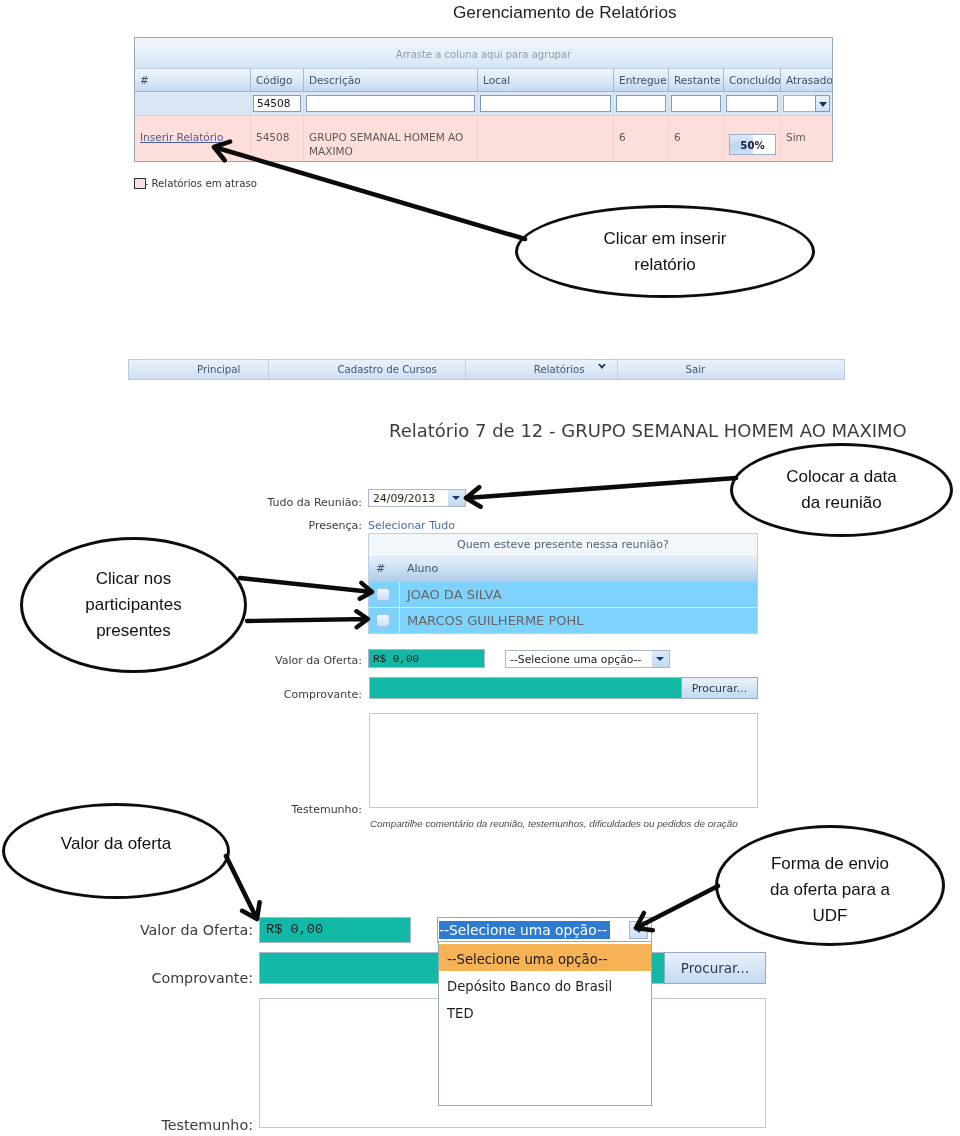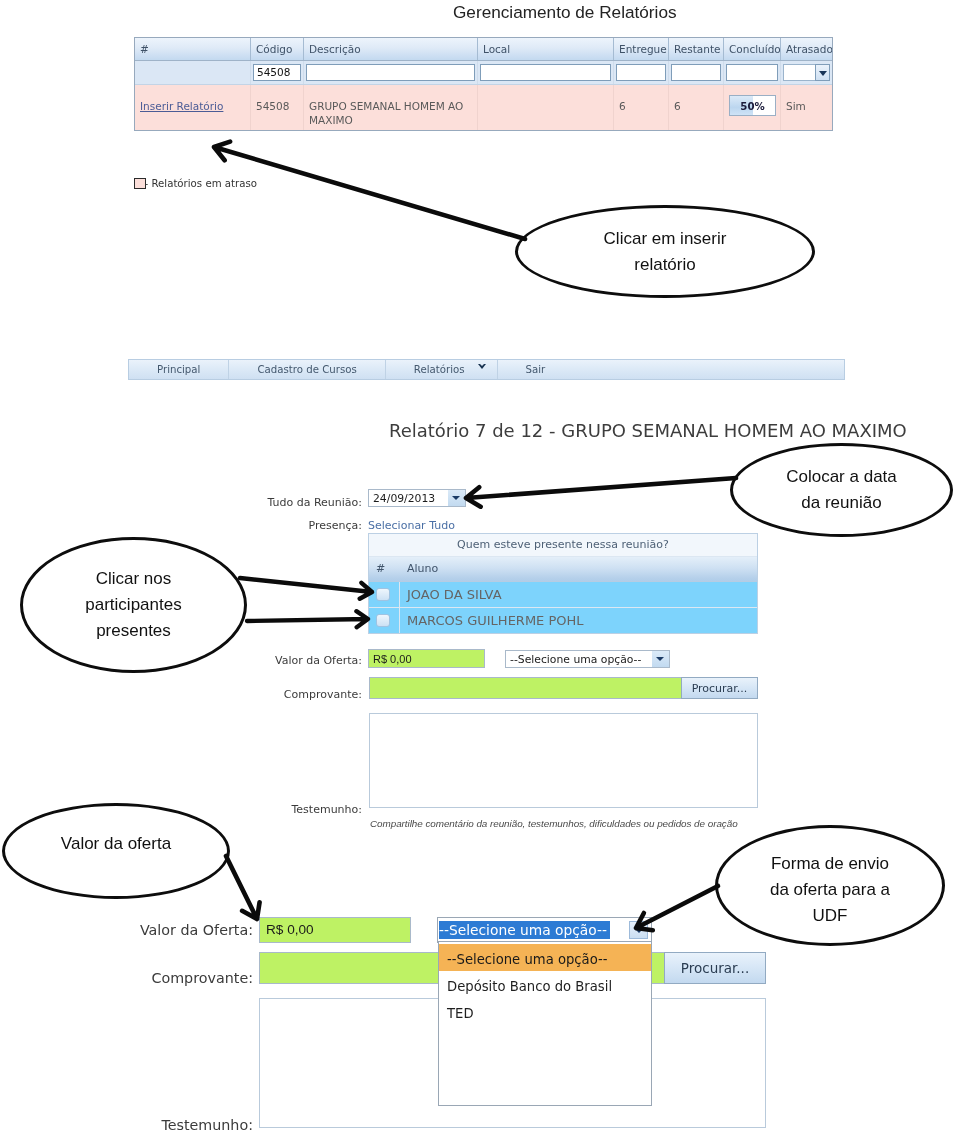--- a/index.html
+++ b/index.html
@@ -47,38 +47,38 @@
 
   .legend{left:134px;top:178px;font-size:10.2px;color:#333;font-family:"DejaVu Sans",sans-serif;}
   .legend .box{display:inline-block;width:10px;height:9px;border:1.5px solid #2b2b2b;
                background:#fcdfda;vertical-align:-2px;margin-right:0.5px;}
 
   
   .menubar{left:128px;top:359px;width:717px;height:21px;box-sizing:border-box;
            background:linear-gradient(180deg,#eaf2fb 0%,#ddeaf7 45%,#cfe0f2 100%);
            border:1px solid #b8cde2;display:flex;align-items:stretch;}
   .menubar .mi{font-size:10.2px;color:#44586e;padding:0 28px;line-height:19px;
-               border-right:1px solid #bfd2e5;white-space:nowrap;font-family:"DejaVu Sans",sans-serif;}
+               border-right:1px solid #bfd2e5;white-space:nowrap;font-family:"DejaVu Sans",sans-serif;margin-left:40px;}
   .menubar .mi.rel{padding-right:32px;position:relative;}
   .menubar .mi.rel:after{content:"";position:absolute;right:11px;top:3.5px;width:0;height:0;
                 border-left:4px solid transparent;border-right:4px solid transparent;
                 border-top:5px solid #17314f;}
   .menubar .mi.rel:before{content:"";position:absolute;right:13px;top:3.5px;width:0;height:0;z-index:1;
                 border-left:2px solid transparent;border-right:2px solid transparent;
                 border-top:2.7px solid #dfeaf6;}
   .menubar .fill{flex:1;}
 
   .rep-title{left:357px;top:420px;text-align:left;font-size:18px;color:#3d3d3d;white-space:nowrap;
              font-family:"DejaVu Sans",sans-serif;margin-left:32px;}
 
   
   .flab{font-size:11px;color:#3b3b3b;font-family:"DejaVu Sans",sans-serif;text-align:right;}
   .flab.big{font-size:14.3px;}
-  .tinput{background:#bef264;border:1px solid #a9b9ca;box-sizing:border-box;font-size:11px;
-          color:#1b1b1b;font-family:Liberation Sans, sans-serif;line-height:1;padding-left:4px;}
+  .tinput{background:#14b8a6;border:1px solid #a9b9ca;box-sizing:border-box;font-size:11px;
+          color:#1b1b1b;font-family:Liberation Mono, monospace;line-height:1;padding-left:4px;}
   .selbox{background:#fff;border:1px solid #a9b9ca;box-sizing:border-box;font-size:10.8px;
           color:#1b1b1b;font-family:"DejaVu Sans",sans-serif;display:flex;align-items:center;}
   .selbox .txt{flex:1;padding-left:4px;white-space:nowrap;}
   .selbox .arw{width:17px;align-self:stretch;background:linear-gradient(180deg,#dbeaf8,#c2daf0);
         position:relative;}
   .selbox .arw:after{content:"";position:absolute;left:3.5px;top:50%;margin-top:-2px;
         border-left:4px solid transparent;border-right:4px solid transparent;border-top:4.5px solid #1b3b66;}
 
   .ptab{border:1px solid #bcd0e4;box-sizing:border-box;background:#7dd3fc;}
   .ptab .cap{height:22px;line-height:22px;text-align:center;font-size:11px;color:#4e6176;
@@ -120,20 +120,21 @@
            align-items:center;justify-content:center;text-align:center;box-sizing:border-box;}
   .callout span{font-family:"Liberation Sans",sans-serif;font-size:17px;color:#111;line-height:26px;}
   svg.arrows{position:absolute;left:0;top:0;width:960px;height:1136px;pointer-events:none;}
 
 </style>
 </head>
 <body>
 
 <div class="abs doc-title">Gerenciamento de Relatórios</div>
 <div class="abs grid1">
+  <div class="g1-group">Arraste a coluna aqui para agrupar</div>
   <div class="g1-hdr">
     <div style="width:116px">#</div>
     <div style="width:53px">Código</div>
     <div style="width:174px">Descrição</div>
     <div style="width:136px">Local</div>
     <div style="width:55px">Entregue</div>
     <div style="width:55px">Restante</div>
     <div style="width:57px">Concluído</div>
     <div style="width:51px">Atrasado</div>
   </div>
@@ -162,21 +163,21 @@
         <div class="dd-btn"></div>
       </div>
   </div>
   <div class="g1-row">
     <div style="width:116px"><a class="lnk" href="#">Inserir Relatório</a></div>
     <div style="width:53px">54508</div>
     <div style="width:174px">GRUPO SEMANAL HOMEM AO MAXIMO</div>
     <div style="width:136px"></div>
     <div style="width:55px">6</div>
     <div style="width:55px">6</div>
-    <div style="width:57px;padding:9px 0 0 5px">
+    <div style="width:57px;padding:17px 0 0 5px">
         <div class="pbar">
           <i></i>
           <span>50%</span>
         </div>
       </div>
     <div style="width:51px">Sim</div>
   </div>
 </div>
 <div class="abs legend"><span class="box"></span><span style="margin-left:-2px">- Relatórios em atraso</span></div>
 <div class="abs menubar">

